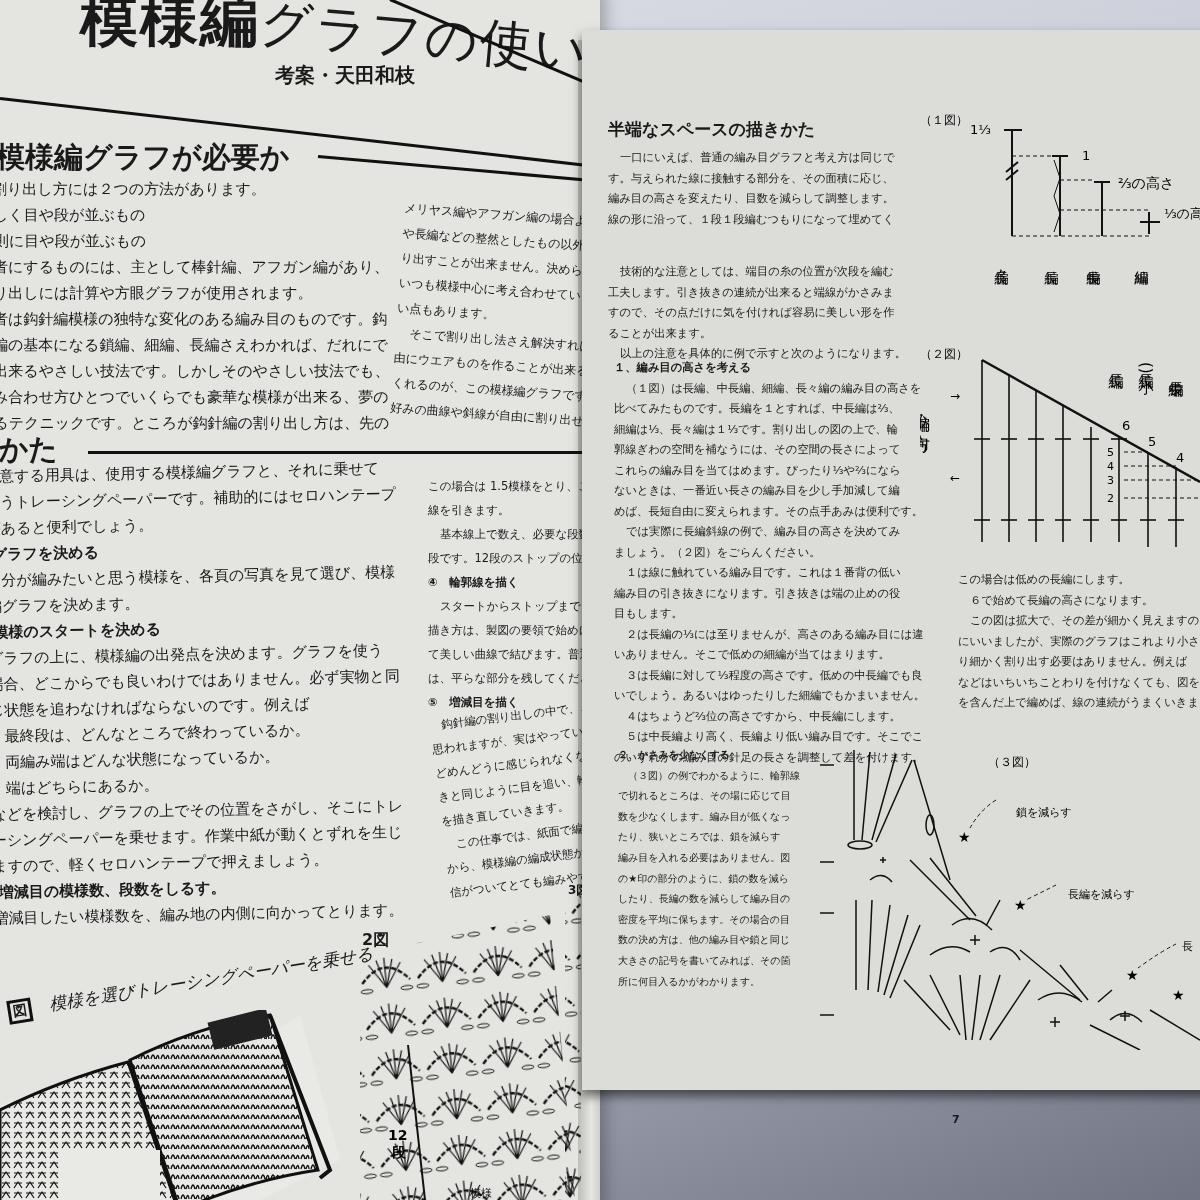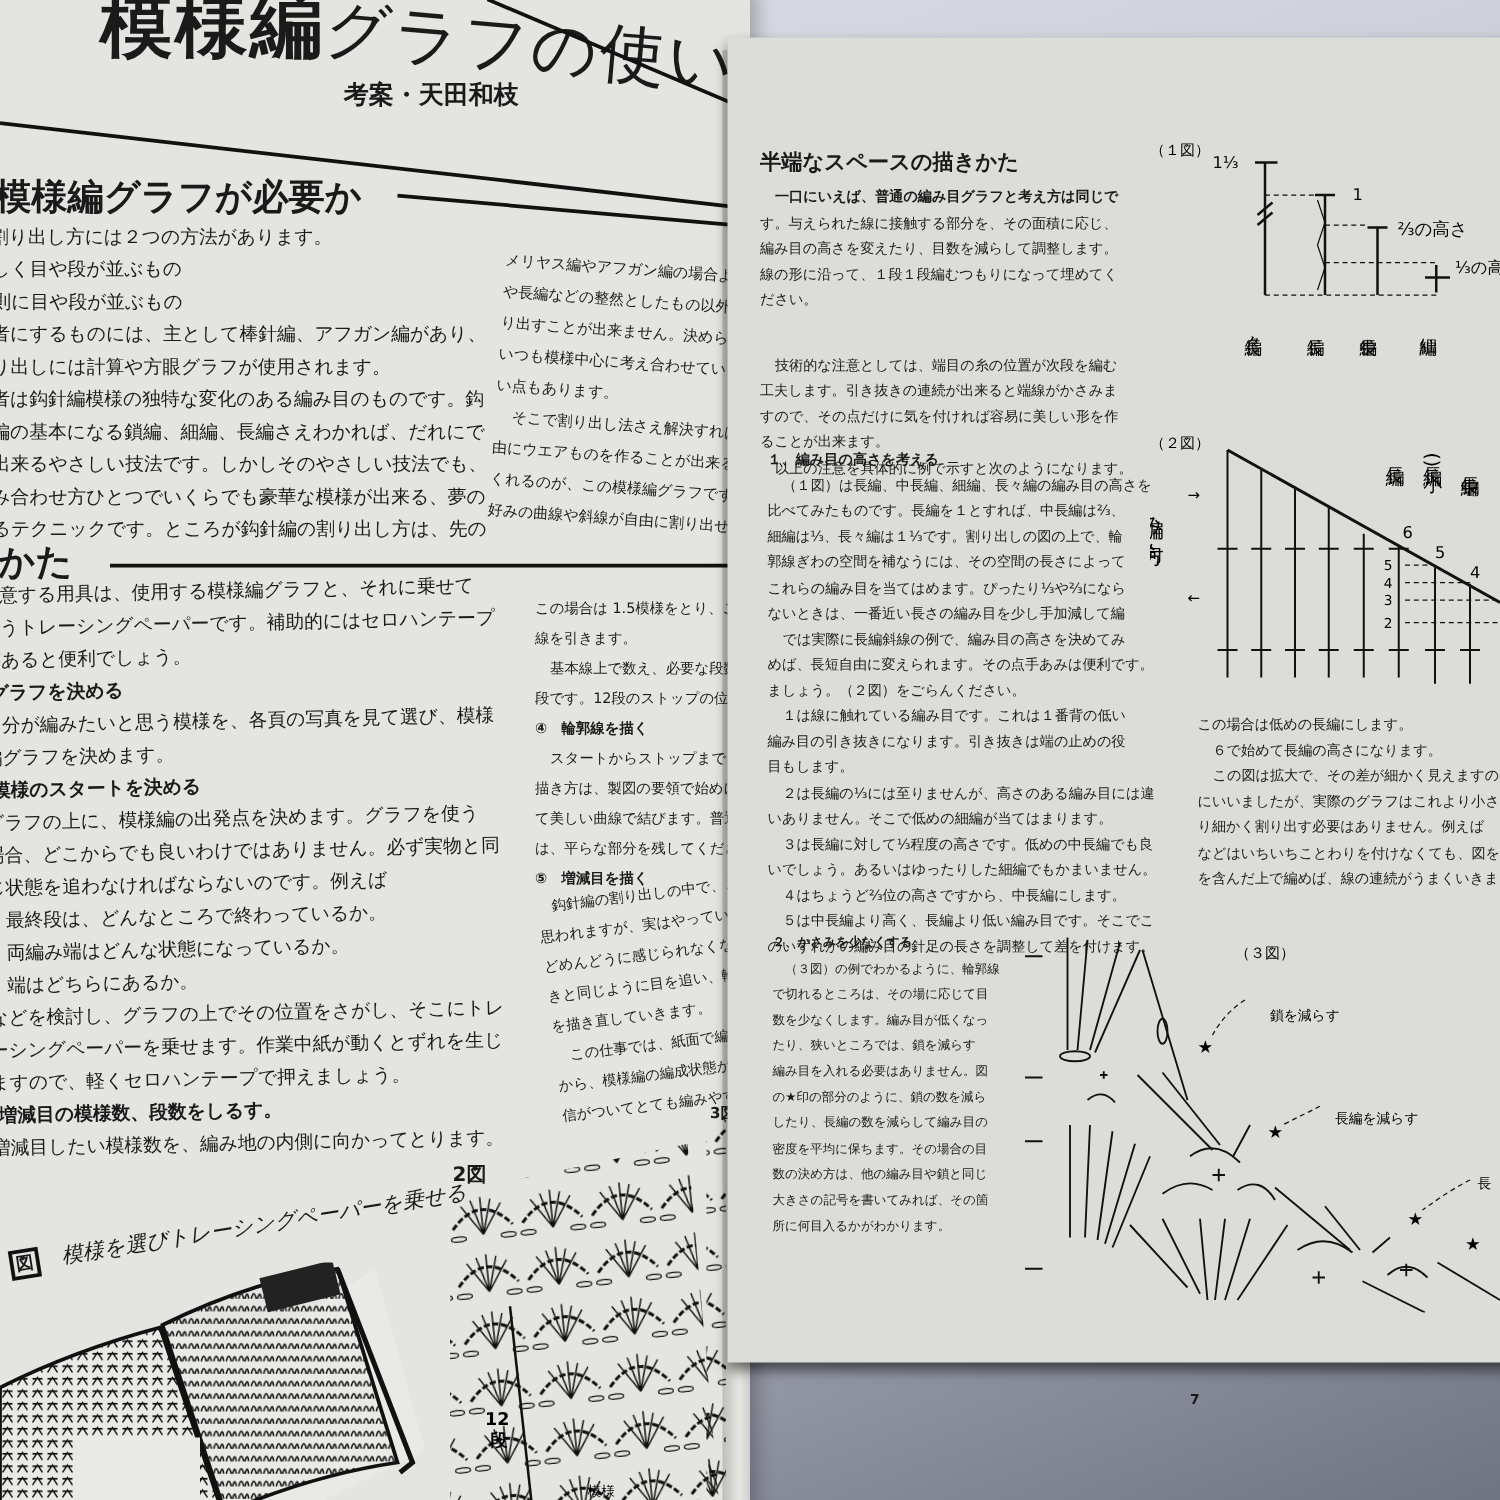--- a/index.html
+++ b/index.html
@@ -157,42 +157,41 @@
 <div class="abs" style="left:568px;top:882px;font-size:12px;font-weight:bold;">3図</div>
 <svg class="abs" style="left:565px;top:880px;" width="16" height="320">
     <rect width="16" height="320" fill="url(#fanpat)"></rect>
   </svg>
 
 <div class="page-right"></div>
 
 <div class="abs rp-h" style="left:608px;top:118px;">半端なスペースの描きかた</div>
 
 <div class="abs rp-body" style="left:608px;top:148px;">
-  <span class="line" style="padding-left:12px;font-weight:bold;">一口にいえば、普通の編み目グラフと考え方は同じで</span>
+  <span class="line" style="padding-left:12px;">一口にいえば、普通の編み目グラフと考え方は同じで</span>
   <span class="line">す。与えられた線に接触する部分を、その面積に応じ、</span>
   <span class="line">編み目の高さを変えたり、目数を減らして調整します。</span>
   <span class="line">線の形に沿って、１段１段編むつもりになって埋めてく</span>
-  <span class="line">ださい。</span>
   <span class="line" style="padding-left:12px;margin-top:32px;">技術的な注意としては、端目の糸の位置が次段を編む</span>
   <span class="line">工夫します。引き抜きの連続が出来ると端線がかさみま</span>
   <span class="line">すので、その点だけに気を付ければ容易に美しい形を作</span>
   <span class="line">ることが出来ます。</span>
   <span class="line" style="padding-left:12px;">以上の注意を具体的に例で示すと次のようになります。</span>
 </div>
 
 <div class="abs rp-body" style="left:614px;top:358px;">
   <span class="line" style="font-weight:bold;">１、編み目の高さを考える</span>
   <span class="line" style="padding-left:12px;">（１図）は長編、中長編、細編、長々編の編み目の高さを</span>
   <span class="line">比べてみたものです。長編を１とすれば、中長編は⅔、</span>
   <span class="line">細編は⅓、長々編は１⅓です。割り出しの図の上で、輪</span>
   <span class="line">郭線ぎわの空間を補なうには、その空間の長さによって</span>
   <span class="line">これらの編み目を当てはめます。ぴったり⅓や⅔になら</span>
   <span class="line">ないときは、一番近い長さの編み目を少し手加減して編</span>
+  <span class="line">めば、長短自由に変えられます。その点手あみは便利です。</span>
   <span class="line" style="padding-left:12px;">では実際に長編斜線の例で、編み目の高さを決めてみ</span>
-  <span class="line">めば、長短自由に変えられます。その点手あみは便利です。</span>
   <span class="line">ましょう。（２図）をごらんください。</span>
   <span class="line" style="padding-left:12px;">１は線に触れている編み目です。これは１番背の低い</span>
   <span class="line">編み目の引き抜きになります。引き抜きは端の止めの役</span>
   <span class="line">目もします。</span>
   <span class="line" style="padding-left:12px;">２は長編の⅓には至りませんが、高さのある編み目には違</span>
   <span class="line">いありません。そこで低めの細編が当てはまります。</span>
   <span class="line" style="padding-left:12px;">３は長編に対して⅓程度の高さです。低めの中長編でも良</span>
   <span class="line">いでしょう。あるいはゆったりした細編でもかまいません。</span>
   <span class="line" style="padding-left:12px;">４はちょうど⅔位の高さですから、中長編にします。</span>
   <span class="line" style="padding-left:12px;">５は中長編より高く、長編より低い編み目です。そこでこ</span>

